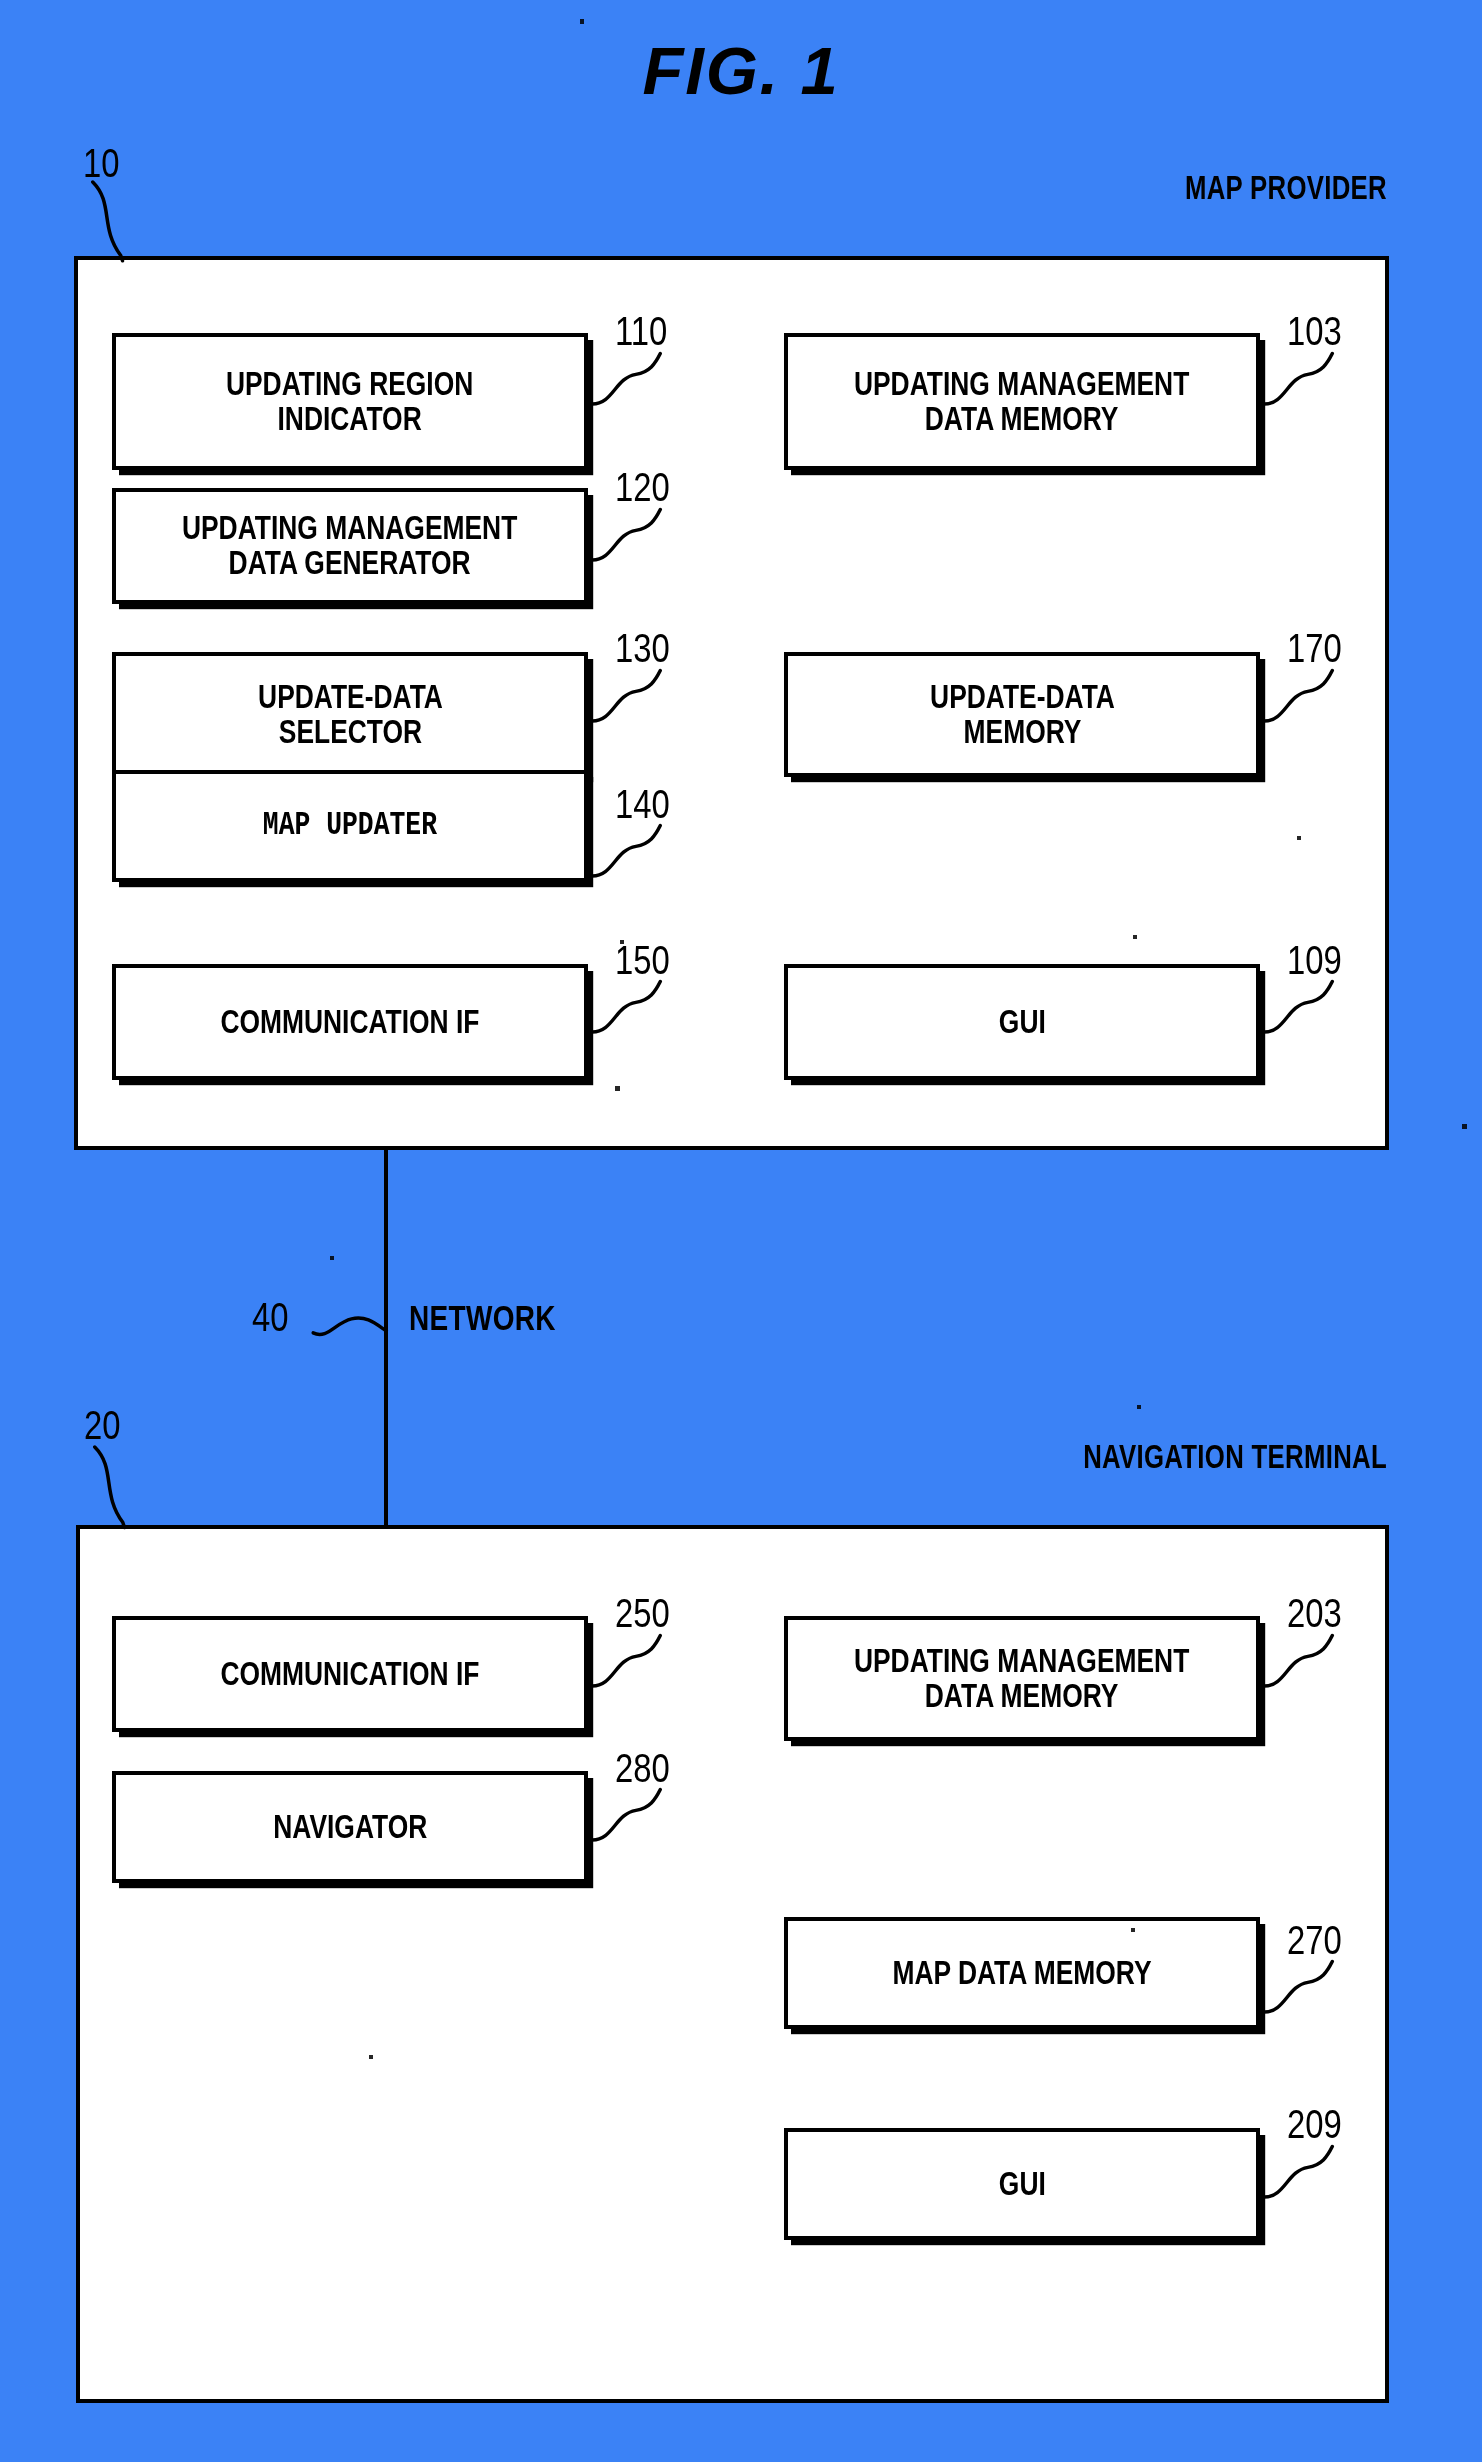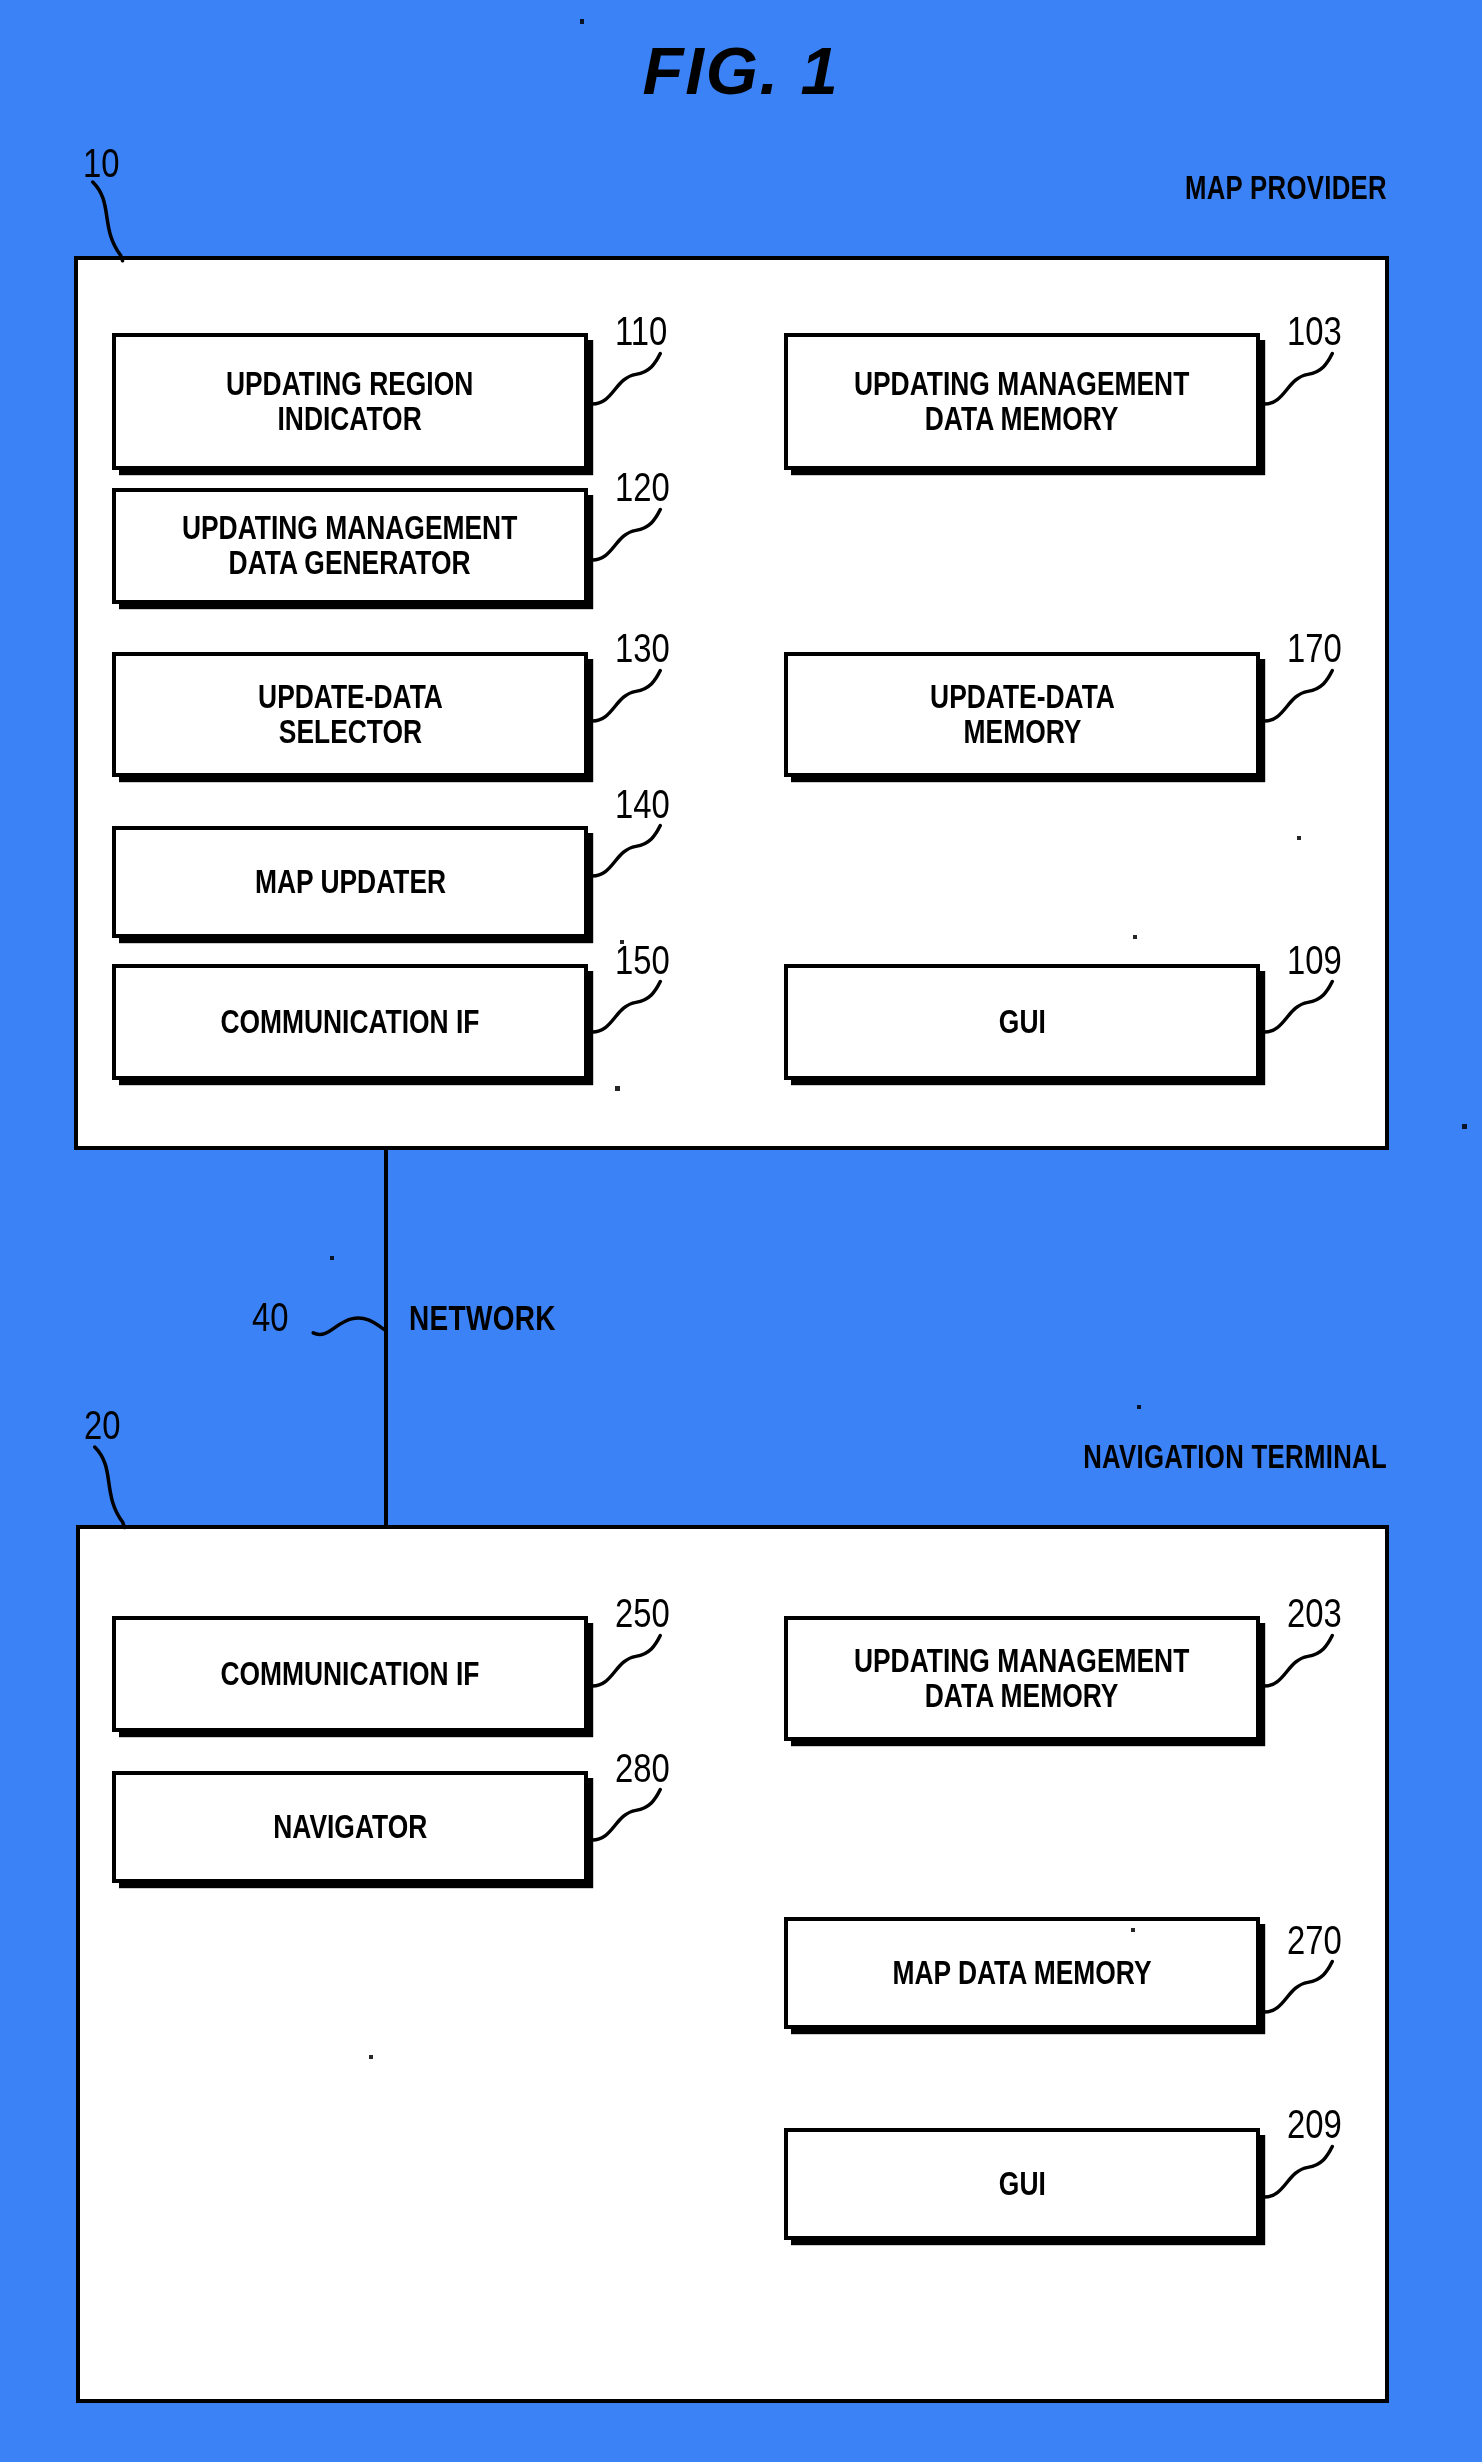--- a/index.html
+++ b/index.html
@@ -156,21 +156,21 @@
 
   <div class="block" style="left:112px; top:652px; width:476px; height:125px;">
     <span class="label">UPDATE-DATA
 SELECTOR</span>
   </div>
   <div class="refnum" style="left:615px; top:626px;">130</div>
   <svg class="leader" style="left:590px; top:667px; width:97px; height:61px;" viewBox="0 0 110 70">
     <path d="M 2 62 C 26 62, 28 32, 52 28 C 68 25, 74 16, 80 4"></path>
   </svg>
 
-  <div class="block" style="left:112px; top:826px; width:476px; height:112px;">
+  <div class="block" style="left:112px; top:770px; width:476px; height:112px;font-family:Liberation Mono, monospace;">
     <span class="label">MAP UPDATER</span>
   </div>
   <div class="refnum" style="left:615px; top:782px;">140</div>
   <svg class="leader" style="left:590px; top:822px; width:97px; height:61px;" viewBox="0 0 110 70">
     <path d="M 2 62 C 26 62, 28 32, 52 28 C 68 25, 74 16, 80 4"></path>
   </svg>
 
   <div class="block" style="left:112px; top:964px; width:476px; height:116px;">
     <span class="label">COMMUNICATION IF</span>
   </div>

